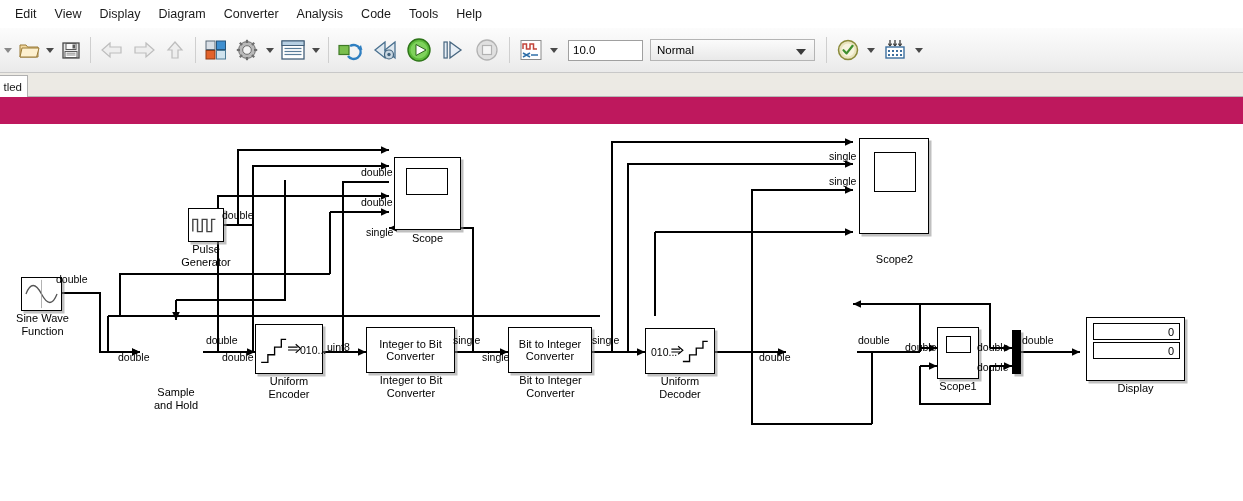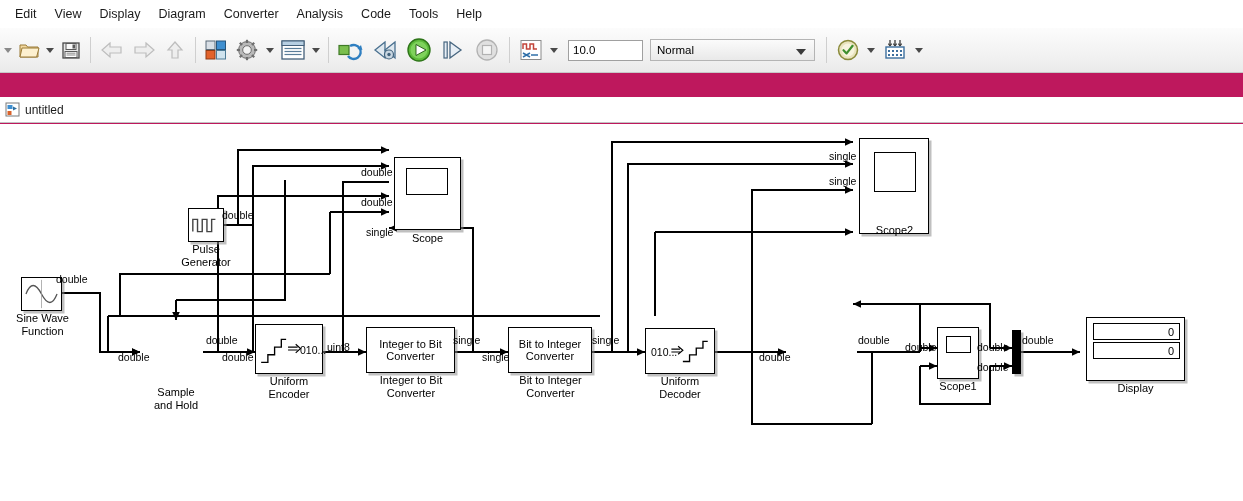--- a/index.html
+++ b/index.html
@@ -322,30 +322,26 @@
           <rect x="7" y="16" width="2" height="2"></rect>
             <rect x="11" y="16" width="2" height="2"></rect>
           <rect x="15" y="16" width="2" height="2"></rect>
             <rect x="19" y="16" width="2" height="2"></rect>
         </g>
       </svg>
     </div>
     <div class="caret"></div>
   </div>
 
-
-  <div class="breadcrumb">
-    <svg width="15" height="15" viewBox="0 0 15 15">
-      <rect x="1" y="1" width="13" height="13" fill="#ffffff" stroke="#7a7a7a" stroke-width="1"></rect>
-      <path d="M2.5 3 h5 v4 h-5 Z" fill="#3f8fd0"></path>
-      <path d="M8 4.5 l4 2 l-4 2 Z" fill="#2f6f9f"></path>
-      <rect x="2.5" y="9" width="4" height="4" fill="#d9622a"></rect>
-    </svg>
-    <span class="bc-text">untitled</span>
+  <div class="tabstrip">
+    <div class="tab">
+      <span>tled</span>
+    </div>
   </div>
+
 
   <div class="canvas">
 
     <svg width="1243" height="377">
       <defs>
         <marker id="ah" markerWidth="9" markerHeight="8" refX="8.4" refY="4" orient="auto" markerUnits="userSpaceOnUse">
           <path d="M0,0 L8.4,4 L0,8 Z" fill="#000"></path>
         </marker>
       </defs>
       <g stroke="#000" stroke-width="1.25" fill="none" shape-rendering="crispEdges">
@@ -474,21 +470,21 @@
     <div class="blk-label" style="left:390px; top:108px; width:75px;">Scope</div>
 
     <div class="blk" style="left:937px; top:203px; width:42px; height:52px;">
       <div class="scope-screen" style="left:8px; top:8px; width:25px; height:17px;"></div>
     </div>
     <div class="blk-label" style="left:925px; top:256px; width:66px;">Scope1</div>
 
     <div class="blk" style="left:859px; top:14px; width:70px; height:96px;">
       <div class="scope-screen" style="left:14px; top:13px; width:42px; height:40px;"></div>
     </div>
-    <div class="blk-label" style="left:857px; top:100px; width:75px;">Scope2</div>
+    <div class="blk-label" style="left:857px; top:129px; width:75px;">Scope2</div>
 
     <div class="mux" style="left:1012px; top:206px; width:9px; height:44px;"></div>
 
     <div class="blk" style="left:1086px; top:193px; width:99px; height:64px;">
       <div class="disp-cell" style="left:6px; top:5px; width:87px; height:17px;">0</div>
       <div class="disp-cell" style="left:6px; top:24px; width:87px; height:17px;">0</div>
     </div>
     <div class="blk-label" style="left:1086px; top:258px; width:99px;">Display</div>
 
     <span class="port-label" style="left:56px;  top:149px;">double</span>

